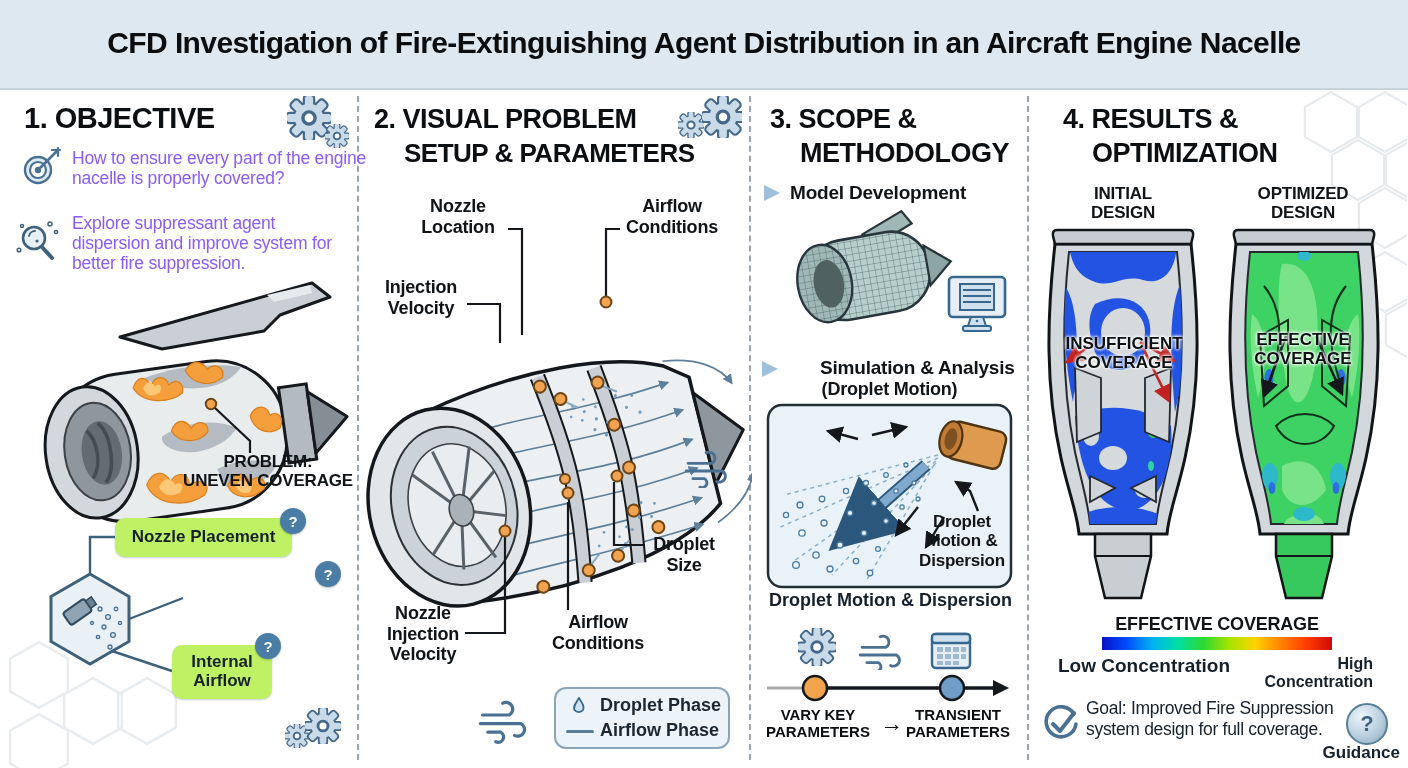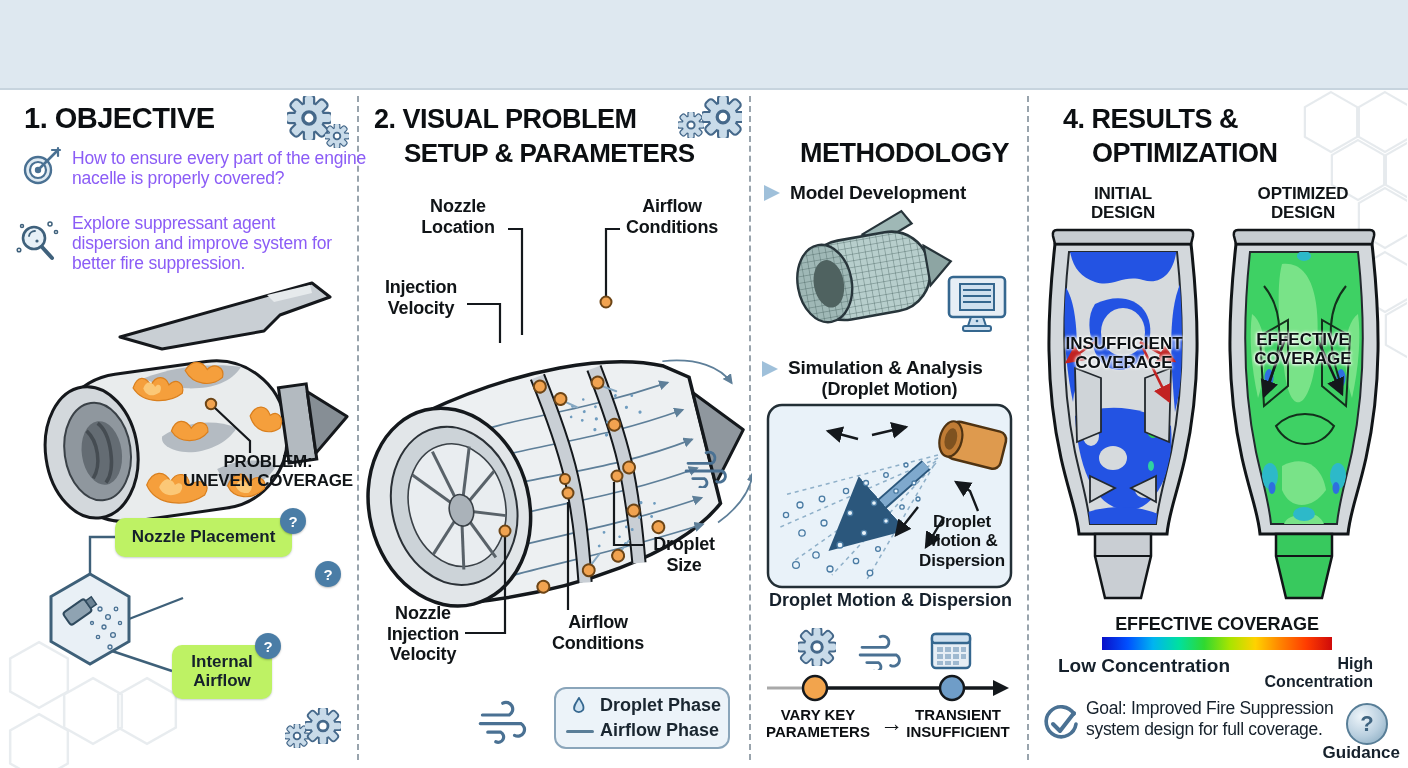--- a/index.html
+++ b/index.html
@@ -85,20 +85,21 @@
       <marker id="ar" markerWidth="8" markerHeight="8" refX="6" refY="3.5" orient="auto">
         <path d="M0 0 L7 3.5 L0 7 Z" fill="#c22222"></path>
       </marker>
       <marker id="as" markerWidth="9" markerHeight="9" refX="6" refY="4" orient="auto">
         <path d="M0 0 L8 4 L0 8 Z" fill="#2b577c"></path>
       </marker>
     </defs>
   </svg>
 
   <div class="abs hdr"></div>
+  <div class="abs title">CFD Investigation of Fire-Extinguishing Agent Distribution in an Aircraft Engine Nacelle</div>
 
   <div class="abs sep" style="left:357px"></div>
   <div class="abs sep" style="left:749px"></div>
   <div class="abs sep" style="left:1027px"></div>
 
   <svg class="abs" style="left:1295px;top:90px;opacity:.55" width="112" height="300">
     <g>
         <use href="#hexout" x="8" y="0" width="56" height="64"></use>
         <use href="#hexout" x="62" y="0" width="56" height="64"></use>
     <use href="#hexout" x="35" y="48" width="56" height="64"></use>
@@ -337,20 +338,21 @@
 
   <div class="abs legend-box" style="left:554px;top:687px;width:172px;height:58px">
     <svg class="abs" style="left:14px;top:8px" width="18" height="18">
       <path d="M9 1 C12.5 6.5 14.5 9.5 13 13 A5.4 5.4 0 0 1 4.5 13 C3 9.5 5.5 6.5 9 1 Z" fill="#cfe3f2" stroke="#35678f" stroke-width="1.8"></path>
     </svg>
     <div class="abs legend-text" style="left:44px;top:6px">Droplet Phase</div>
     <div class="abs" style="left:10px;top:41px;width:28px;height:3px;background:#5a7e98;border-radius:2px"></div>
     <div class="abs legend-text" style="left:44px;top:31px">Airflow Phase</div>
   </div>
 
+  <div class="abs colh" style="left:770px;top:104px">3. SCOPE &amp;</div>
   <div class="abs colh" style="left:800px;top:138px">METHODOLOGY</div>
 
   <svg class="abs" style="left:762px;top:184px" width="20" height="18">
     <polygon points="2,1 18,9 2,17" fill="#9fc0da"></polygon>
   </svg>
   <div class="abs lbl lbl19" style="left:790px;top:182px">Model Development</div>
 
   <svg class="abs" style="left:778px;top:205px" width="196" height="138" viewBox="0 0 196 138">
     <defs>
         <pattern id="mesh" width="6.5" height="6.5" patternUnits="userSpaceOnUse">
@@ -372,21 +374,21 @@
     <rect x="14" y="10" width="34" height="26" fill="#cfe0ef" stroke="#35678f" stroke-width="2"></rect>
     <path d="M17 16 H45 M17 22 H45 M17 28 H45" stroke="#35678f" stroke-width="1.8"></path>
     <polygon points="25,43 37,43 40,52 22,52" fill="#cfe0ef" stroke="#35678f" stroke-width="2"></polygon>
     <rect x="17" y="52" width="28" height="5" rx="2" fill="#cfe0ef" stroke="#35678f" stroke-width="2"></rect>
     <circle cx="31" cy="47" r="1.3" fill="#35678f"></circle>
   </svg>
 
   <svg class="abs" style="left:760px;top:360px" width="20" height="18">
     <polygon points="2,1 18,9 2,17" fill="#9fc0da"></polygon>
   </svg>
-  <div class="abs lbl lbl19" style="left:788px;top:357px">Simulation &amp; Analysis</div>
+  <div class="abs lbl lbl19" style="left:820px;top:357px">Simulation &amp; Analysis</div>
   <div class="abs lbl" style="left:768px;top:379px;width:243px;text-align:center;font-weight:bold">(Droplet Motion)</div>
 
   <svg class="abs" style="left:766px;top:403px" width="247" height="186" viewBox="0 0 247 186">
     <rect x="2" y="2" width="243" height="182" rx="14" fill="#e9f2f9" stroke="#232f36" stroke-width="2.5"></rect>
     <g transform="rotate(14 205 42)">
       <rect x="182" y="22" width="56" height="38" rx="8" fill="#de9a4e" stroke="#4f3312" stroke-width="2.5"></rect>
       <ellipse cx="184" cy="41" rx="11" ry="18" fill="#c07c35" stroke="#4f3312" stroke-width="2.2"></ellipse>
       <ellipse cx="184" cy="41" rx="6" ry="11" fill="#7e5220"></ellipse>
     </g>
     <g stroke="#8fb0c9" stroke-width="1.5" stroke-dasharray="4 4" fill="none">
@@ -462,21 +464,21 @@
   <svg class="abs" style="left:765px;top:674px" width="252" height="28">
     <line x1="2" y1="14" x2="38" y2="14" stroke="#a9a9a9" stroke-width="3"></line>
     <line x1="62" y1="14" x2="176" y2="14" stroke="#14181c" stroke-width="3.5"></line>
     <line x1="198" y1="14" x2="228" y2="14" stroke="#14181c" stroke-width="3.5"></line>
     <polygon points="228,6 244,14 228,22" fill="#14181c"></polygon>
     <circle cx="50" cy="14" r="12" fill="#f2a44d" stroke="#14181c" stroke-width="2.5"></circle>
     <circle cx="187" cy="14" r="12" fill="#6f9dc8" stroke="#14181c" stroke-width="2.5"></circle>
   </svg>
   <div class="abs flowlbl c" style="left:758px;top:706px;width:120px">VARY KEY PARAMETERS</div>
   <div class="abs b" style="left:880px;top:710px;font-size:23px">→</div>
-  <div class="abs flowlbl c" style="left:902px;top:706px;width:112px">TRANSIENT INSUFFICIENT</div>
+  <div class="abs flowlbl c" style="left:902px;top:706px;width:112px">TRANSIENT PARAMETERS</div>
 
   <div class="abs colh" style="left:1063px;top:104px">4. RESULTS &amp;</div>
   <div class="abs colh" style="left:1092px;top:138px">OPTIMIZATION</div>
   <div class="abs lbl c" style="left:1083px;top:184px;width:80px;font-size:17px">INITIAL DESIGN</div>
   <div class="abs lbl c" style="left:1248px;top:184px;width:110px;font-size:17px">OPTIMIZED DESIGN</div>
 
   <svg class="abs" style="left:1043px;top:226px" width="162" height="380" viewBox="0 0 162 380">
     <defs>
         <clipPath id="clipL">
       <path d="M26 26 C 19 92 18 158 32 226 C 39 258 45 276 47 298 L113 298 C 115 276 121 258 128 226 C 142 158 141 92 134 26 Z"></path>

